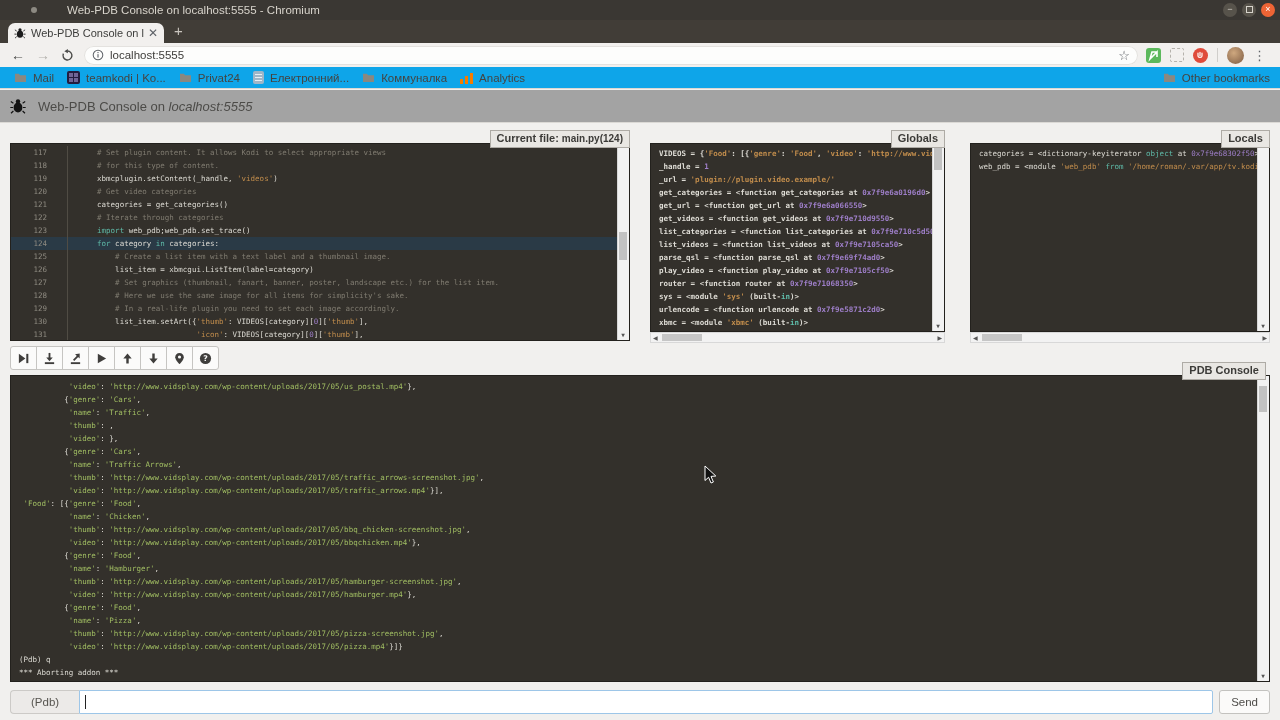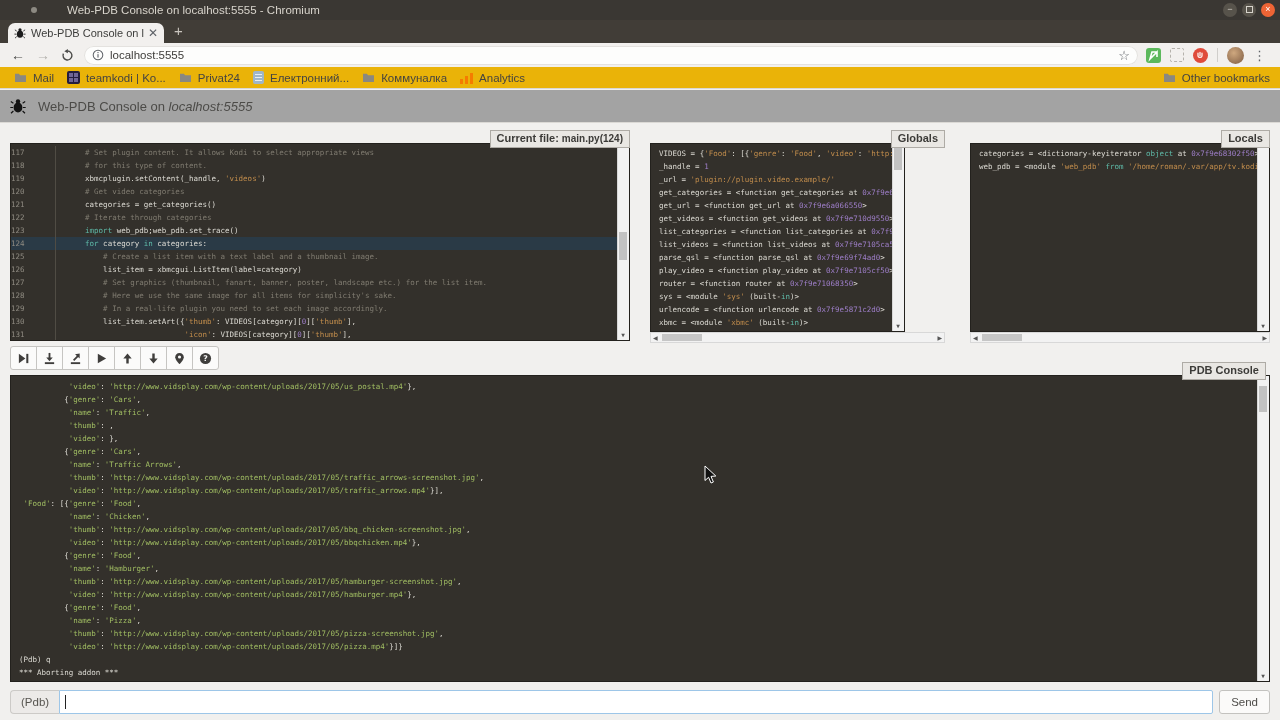--- a/index.html
+++ b/index.html
@@ -35,21 +35,21 @@
   .star{font-size:13px;color:#5f6368;}
   .extrow{display:flex;align-items:center;gap:9px;margin-right:10px;}
   .ext-green{width:15px;height:15px;background:#5cb85c;border-radius:3px;position:relative;}
   .ext-gray{width:12px;height:12px;border:1px dashed #b5b2ac;border-radius:2px;}
   .ext-red{width:15px;height:15px;background:#df4b3b;border-radius:50%;position:relative;}
   .navdivider{width:1px;height:14px;background:#d0cecb;}
   .avatar{width:17px;height:17px;border-radius:50%;background:radial-gradient(circle at 40% 35%,#cfa87f,#7c5a41);}
   .kebab{font-size:13px;color:#5f6368;margin-right:4px;}
 
   
-  .bookmarks{top:67px;left:0;width:1280px;height:22px;background:#eab308;border-bottom:1px solid #d9d7d3;
+  .bookmarks{top:67px;left:0;width:1280px;height:22px;background:#0ea5e9;border-bottom:1px solid #d9d7d3;
              display:flex;align-items:center;}
   .bm{display:flex;align-items:center;gap:6px;font-size:11.5px;color:#454441;margin-left:13px;white-space:nowrap;}
   .bm:first-child{margin-left:14px;}
   .bm-right{position:absolute;right:10px;display:flex;align-items:center;gap:6px;font-size:11.5px;color:#454441;}
   .fav-kodi{width:13px;height:13px;background:#241d3f;border-radius:2px;position:relative;}
   .fav-kodi i{position:absolute;width:4px;height:4px;background:#6f6596;}
   .fav-doc{width:11px;height:13px;background:#9fb6c8;border-radius:2px;position:relative;}
   .fav-doc i{position:absolute;left:2px;right:2px;height:1px;background:#e8eef2;}
   .fav-ga{width:13px;height:12px;position:relative;}
   .fav-ga i{position:absolute;bottom:0;width:3px;background:#f57c00;}
@@ -58,21 +58,21 @@
   .pageheader{top:90px;left:0;width:1280px;height:33px;background:#a3a3a3;border-bottom:1px solid #dbd9d5;
               display:flex;align-items:center;}
   .pg-title{font-size:13px;color:#4c4b48;margin-left:12px;}
   .pg-title i{font-style:italic;}
   .buglogo{margin-left:10px;}
 
   
   .dark{background:#33302b;border:1px solid #23211d;font-family:"DejaVu Sans Mono",monospace;
         font-size:7.5px;line-height:13px;color:#dedcd5;overflow:hidden;}
   .cl{white-space:pre;height:13px;display:flex;}
-  .ln{width:36px;padding-right:8px;color:#8e8a80;flex:none;border-right:1px solid #504c44;}
+  .ln{width:36px;padding-right:20px;text-align:right;color:#8e8a80;flex:none;border-right:1px solid #504c44;}
   .ct{padding-left:11px;}
   .cl.cur{background:#2a3a46;}
   .tk-cm{color:#807c71;}
   .tk-kw{color:#5fbcaa;}
   .tk-str{color:#c28d4c;}
   .tk-num{color:#9f7fca;}
   .tk-green{color:#a2bf63;}
   .varpane{padding:3px 0 0 8px;}
   .conpane{padding:4px 0 0 8px;}
 
@@ -92,21 +92,21 @@
   .dbgbar{top:346px;left:10px;display:flex;}
   .dbtn{width:27px;height:24px;background:#fbfbfa;border:1px solid #c6c5c2;margin-left:-1px;
         display:flex;align-items:center;justify-content:center;box-sizing:border-box;}
   .dbtn:first-child{border-radius:3px 0 0 3px;margin-left:0;}
   .dbtn:last-child{border-radius:0 3px 3px 0;}
   .dbtn svg{display:block;}
 
   
   .promptrow{top:690px;left:10px;width:1260px;height:24px;display:flex;align-items:stretch;}
   .pdb-addon{background:#eceae8;border:1px solid #cccac7;border-right:none;border-radius:4px 0 0 4px;
-             padding:0 10px;font-size:11.5px;color:#56544f;line-height:22px;}
+             padding:0 20px;font-size:11.5px;color:#56544f;line-height:22px;}
   .pdb-input{flex:1;border:1px solid #9dc6e8;background:#fff;position:relative;border-radius:0 2px 2px 0;}
   .caret{position:absolute;left:5px;top:4px;width:1px;height:14px;background:#222;animation:blink 1s steps(1) infinite;}
   @keyframes blink{50%{opacity:0;}}
   .sendbtn{margin-left:6px;background:#fbfaf9;border:1px solid #c3c2bf;border-radius:3px;
            font-size:11.5px;color:#4e4c49;padding:0 11px;line-height:21px;}
 
   .cursor{top:465px;left:704px;z-index:50;}
 </style>
 </head>
 <body>
@@ -255,21 +255,21 @@
       <div class="cl"><span class="ln">129</span><span class="ct"><span class="tk-cm">        # In a real-life plugin you need to set each image accordingly.</span></span></div>
       <div class="cl"><span class="ln">130</span><span class="ct"><span>        list_item.setArt({</span><span class="tk-str">'thumb'</span><span>: VIDEOS[category][</span><span class="tk-num">0</span><span>][</span><span class="tk-str">'thumb'</span><span>],</span></span></div>
       <div class="cl"><span class="ln">131</span><span class="ct"><span>                          </span><span class="tk-str">'icon'</span><span>: VIDEOS[category][</span><span class="tk-num">0</span><span>][</span><span class="tk-str">'thumb'</span><span>],</span></span></div>
     </div>
   <div class="vscroll">
     <div class="vthumb" style="top:88px;height:28px;"></div>
     <div class="sarrow" style="bottom:1px;">▼</div>
   </div>
 </div>
 
-<div class="abs dark" style="left:650px;top:143px;width:255px;height:189px;">
+<div class="abs dark" style="left:650px;top:143px;width:295px;height:189px;font-weight:bold;">
   <div class="varpane">
       <div class="cl"><span>VIDEOS = {</span><span class="tk-str">'Food'</span><span>: [{</span><span class="tk-str">'genre'</span><span>: </span><span class="tk-str">'Food'</span><span>, </span><span class="tk-str">'video'</span><span>: </span><span class="tk-str">'http://www.vidsplay.c</span></div>
       <div class="cl"><span>_handle = </span><span class="tk-num">1</span></div>
       <div class="cl"><span>_url = </span><span class="tk-str">'plugin://plugin.video.example/'</span></div>
       <div class="cl"><span>get_categories = &lt;function get_categories at </span><span class="tk-num">0x7f9e6a0196d0</span><span>&gt;</span></div>
       <div class="cl"><span>get_url = &lt;function get_url at </span><span class="tk-num">0x7f9e6a066550</span><span>&gt;</span></div>
       <div class="cl"><span>get_videos = &lt;function get_videos at </span><span class="tk-num">0x7f9e710d9550</span><span>&gt;</span></div>
       <div class="cl"><span>list_categories = &lt;function list_categories at </span><span class="tk-num">0x7f9e710c5d50</span><span>&gt;</span></div>
       <div class="cl"><span>list_videos = &lt;function list_videos at </span><span class="tk-num">0x7f9e7105ca50</span><span>&gt;</span></div>
       <div class="cl"><span>parse_qsl = &lt;function parse_qsl at </span><span class="tk-num">0x7f9e69f74ad0</span><span>&gt;</span></div>

